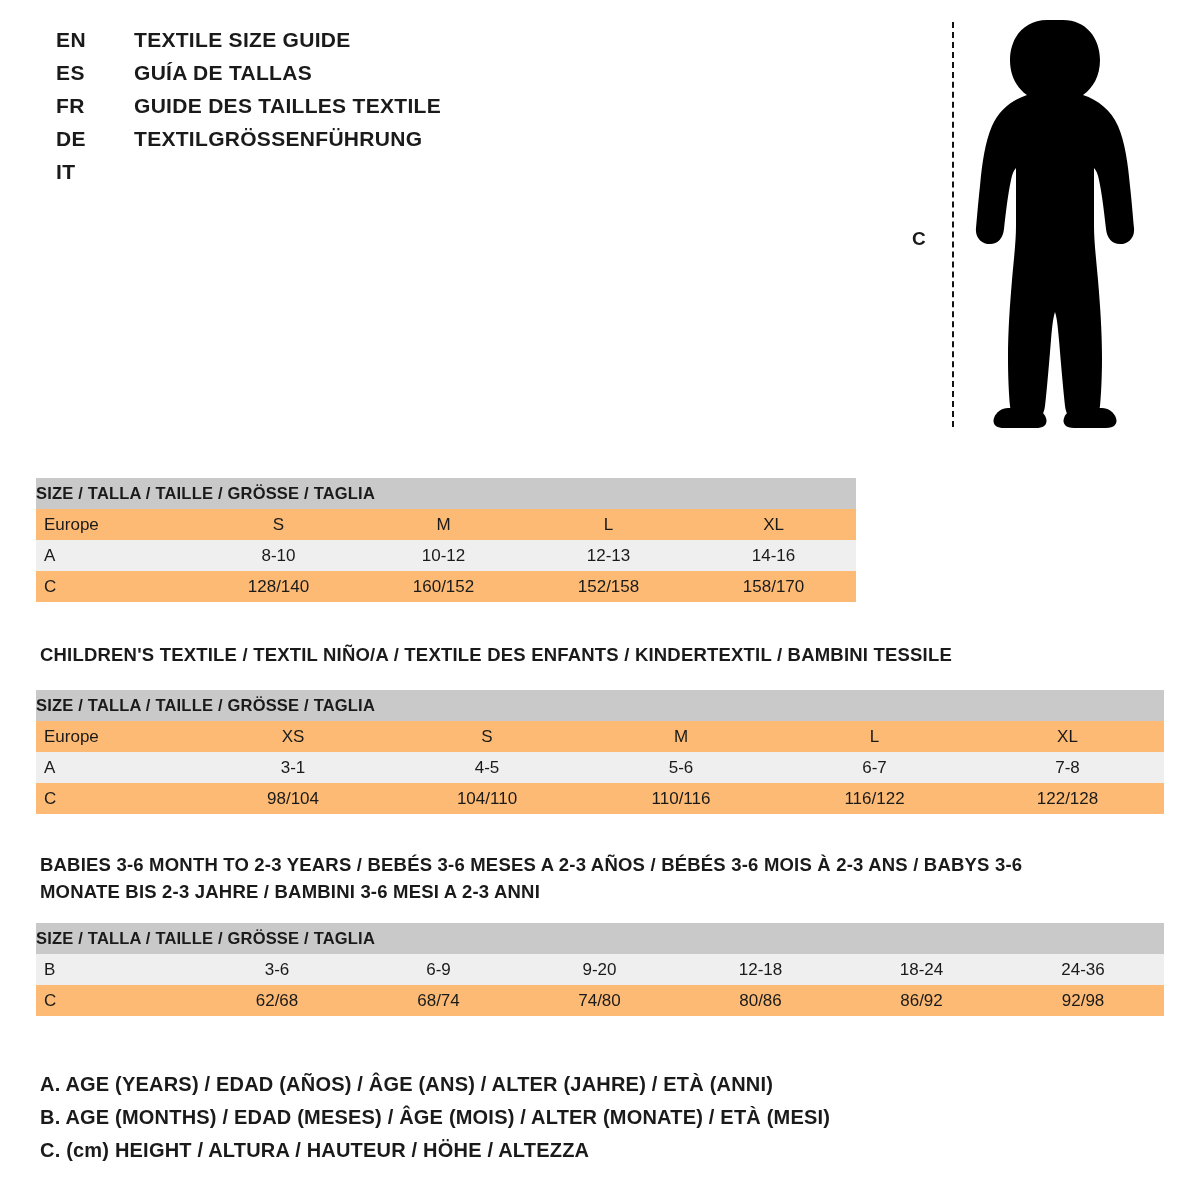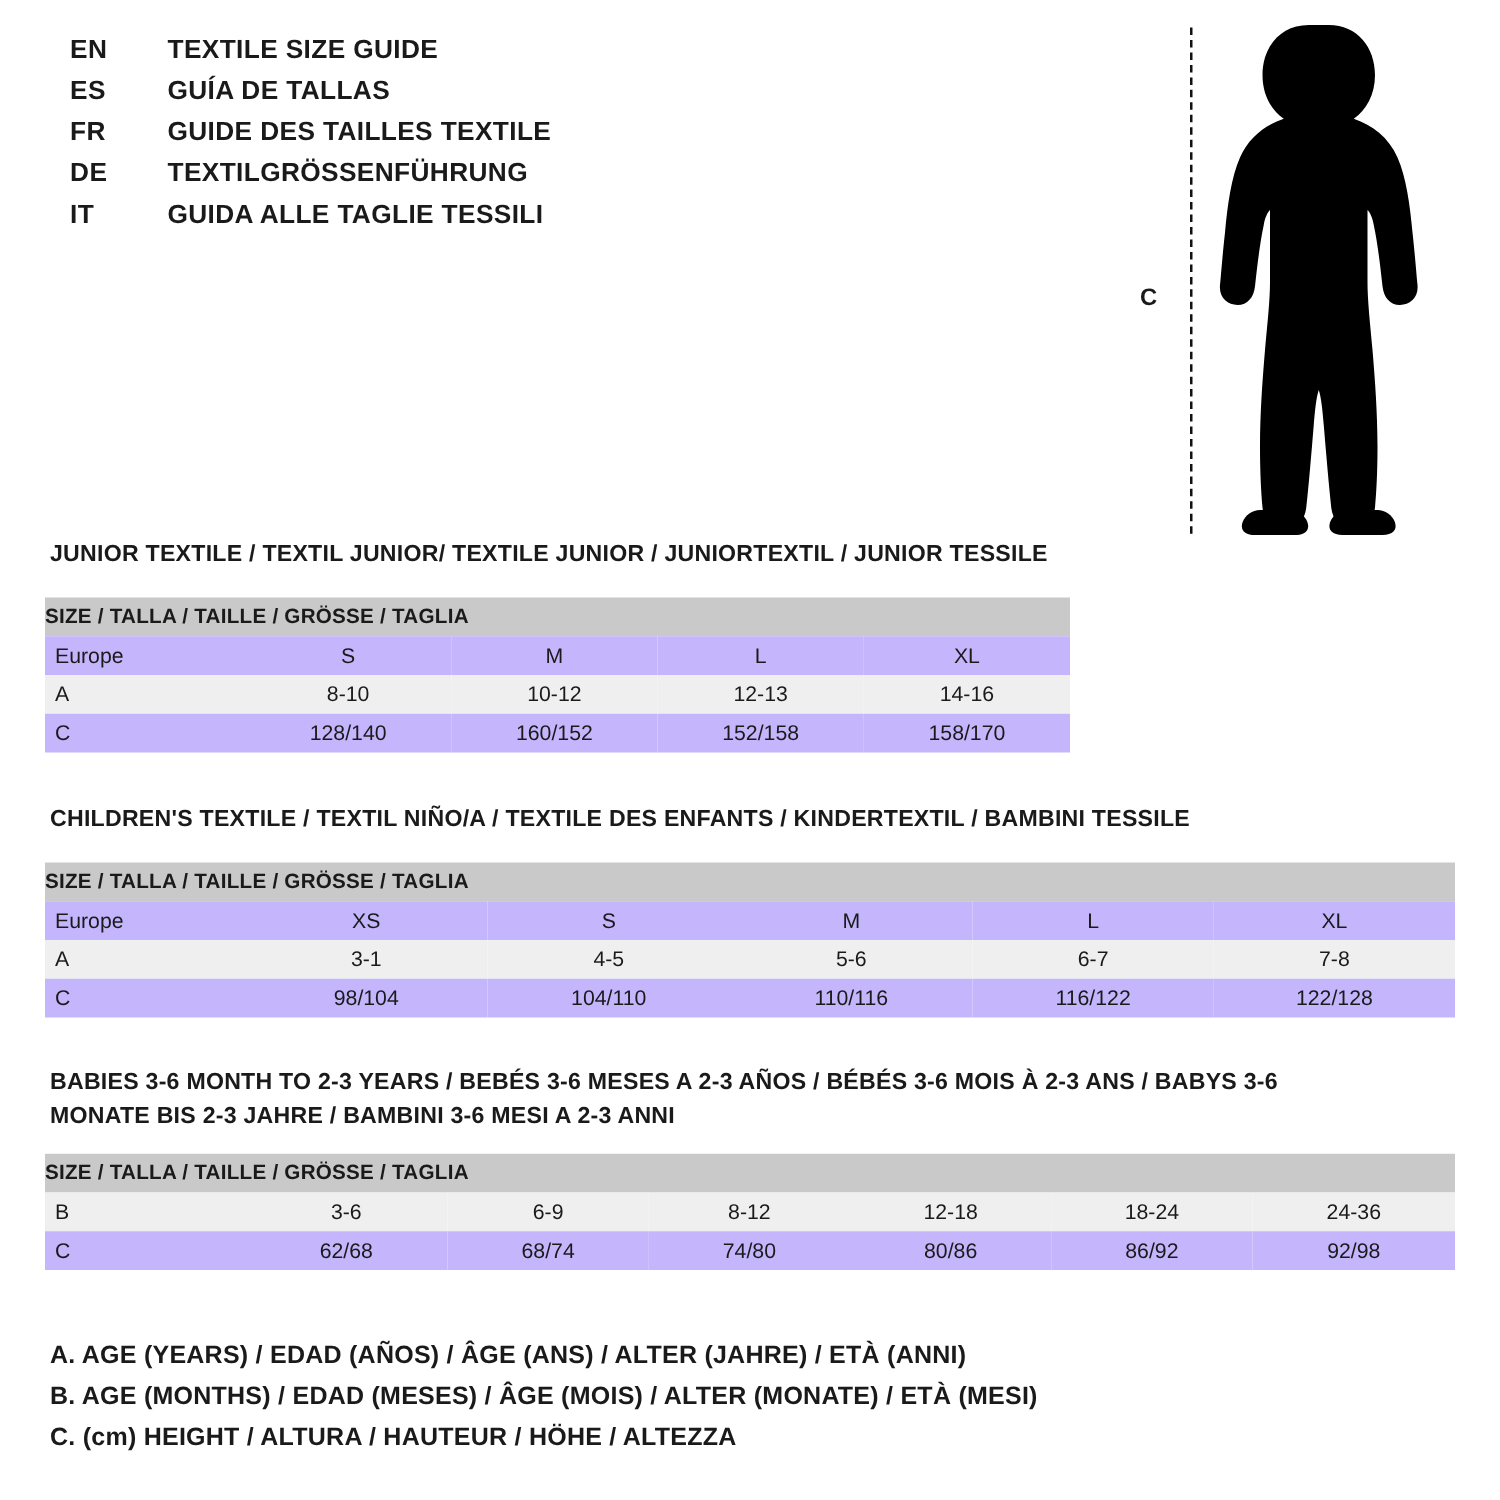--- a/index.html
+++ b/index.html
@@ -112,21 +112,21 @@
   }
   .hdr-row td {
     background: #c9c9c9;
     font-weight: bold;
     font-size: 16.5px;
     padding-left: 8px;
     letter-spacing: 0.2px;
     margin-left: 12px;
   }
   .row-light td { background: #efefef; }
-  .row-white td { background: #c4b5fd; }
+  .row-white td { background: #fdba74; }
   .row-label {
     padding-left: 8px !important;
     text-align: left;
     font-size: 17px;
   }
   .cell-c {
     text-align: center;
     font-size: 17px;
   }
 
@@ -164,21 +164,20 @@
     <div class="lang-row">
       <div class="lang-code">FR</div>
       <div class="lang-text">GUIDE DES TAILLES TEXTILE</div>
     </div>
     <div class="lang-row">
       <div class="lang-code">DE</div>
       <div class="lang-text">TEXTILGRÖSSENFÜHRUNG</div>
     </div>
     <div class="lang-row">
       <div class="lang-code">IT</div>
-      <div class="lang-text">GUIDA ALLE TAGLIE TESSILI</div>
     </div>
   </div>
 
   <div class="figure-area">
     <div class="c-label">C</div>
     <div class="dash-line"></div>
     <svg class="silhouette" viewBox="0 0 205 412">
       <path fill="#000000" d="M95 2 C72 2 58 20 58 42 C58 58 65 70 75 77 C60 82 47 92 40 108 C33 124 30 146 28 168
         C26 186 25 200 24 210 C23 220 30 226 38 226 C46 226 51 220 52 211 C54 193 56 176 59 162
         C60 156 62 152 64 150 L64 208 C64 222 62 240 60 262 C58 286 56 312 56 340 C56 360 57 378 58 388
@@ -188,21 +187,20 @@
         C144 152 146 156 147 162 C150 176 152 193 154 211 C155 220 160 226 168 226 C176 226 183 220 182 210
         C181 200 180 186 178 168 C176 146 173 124 166 108 C159 92 146 82 131 77 C141 70 148 58 148 42
         C148 20 134 2 111 2 Z"></path>
       <path fill="#000000" d="M56 390 C50 390 44 394 42 400 C40 406 44 410 52 410 L84 410 C92 410 96 406 94 400
         C92 394 86 390 80 390 Z"></path>
       <path fill="#000000" d="M126 390 C120 390 114 394 112 400 C110 406 114 410 122 410 L154 410 C162 410 166 406 164 400
         C162 394 156 390 150 390 Z"></path>
     </svg>
   </div>
 
-  <div class="section-title" style="top:432px;">JUNIOR TEXTILE / TEXTIL JUNIOR/ TEXTILE JUNIOR / JUNIORTEXTIL / JUNIOR TESSILE</div>
 
   <table class="size-table" style="left:36px; top:478px; width:820px;">
     <colgroup>
       <col style="width:160px">
         <col style="width:165px">
         <col style="width:165px">
         <col style="width:165px">
         <col style="width:165px">
     </colgroup>
     <tbody>
@@ -288,21 +286,21 @@
         <col style="width:162px">
     </colgroup>
     <tbody>
       <tr class="hdr-row">
         <td colspan="7">SIZE / TALLA / TAILLE / GRÖSSE / TAGLIA</td>
       </tr>
       <tr class="row-light">
         <td class="row-label">B</td>
         <td class="cell-c">3-6</td>
         <td class="cell-c">6-9</td>
-        <td class="cell-c">8-12</td>
+        <td class="cell-c">9-20</td>
         <td class="cell-c">12-18</td>
         <td class="cell-c">18-24</td>
         <td class="cell-c">24-36</td>
       </tr>
       <tr class="row-white">
         <td class="row-label">C</td>
         <td class="cell-c">62/68</td>
         <td class="cell-c">68/74</td>
         <td class="cell-c">74/80</td>
         <td class="cell-c">80/86</td>

